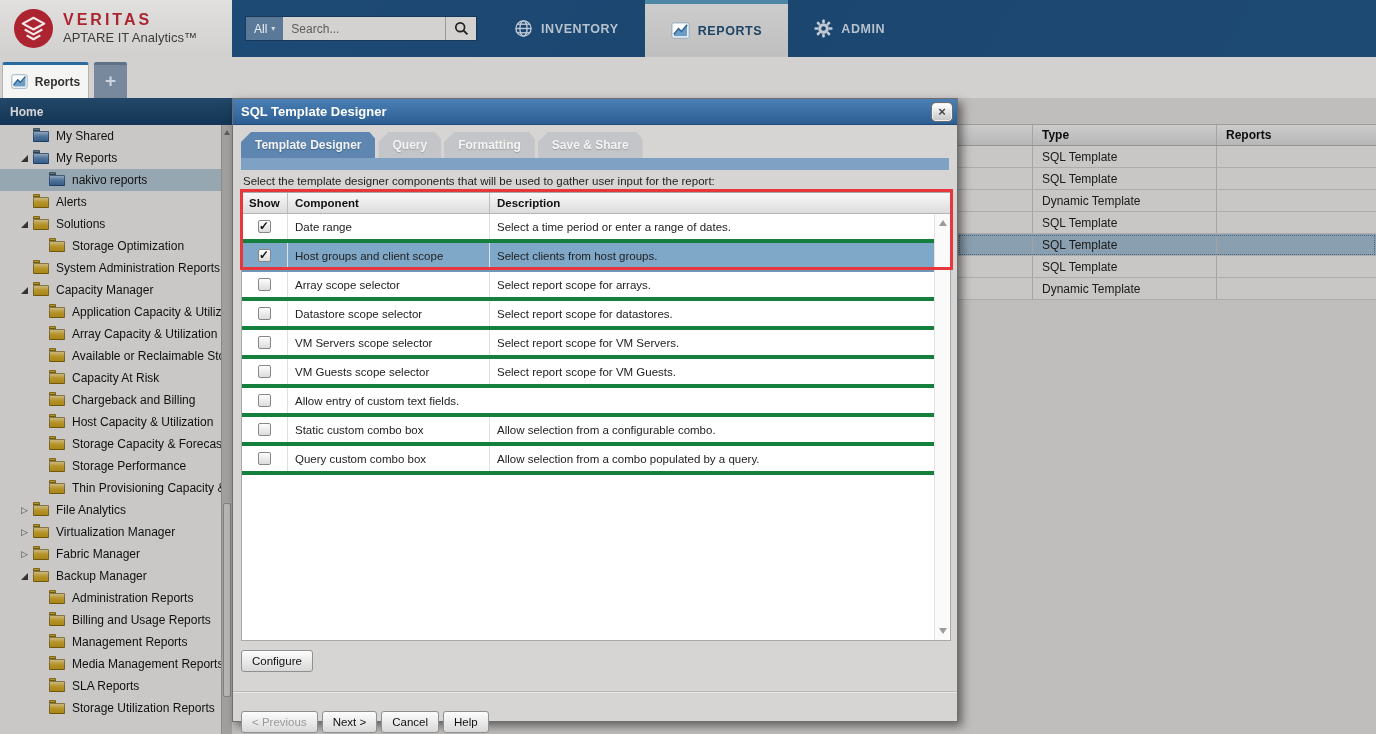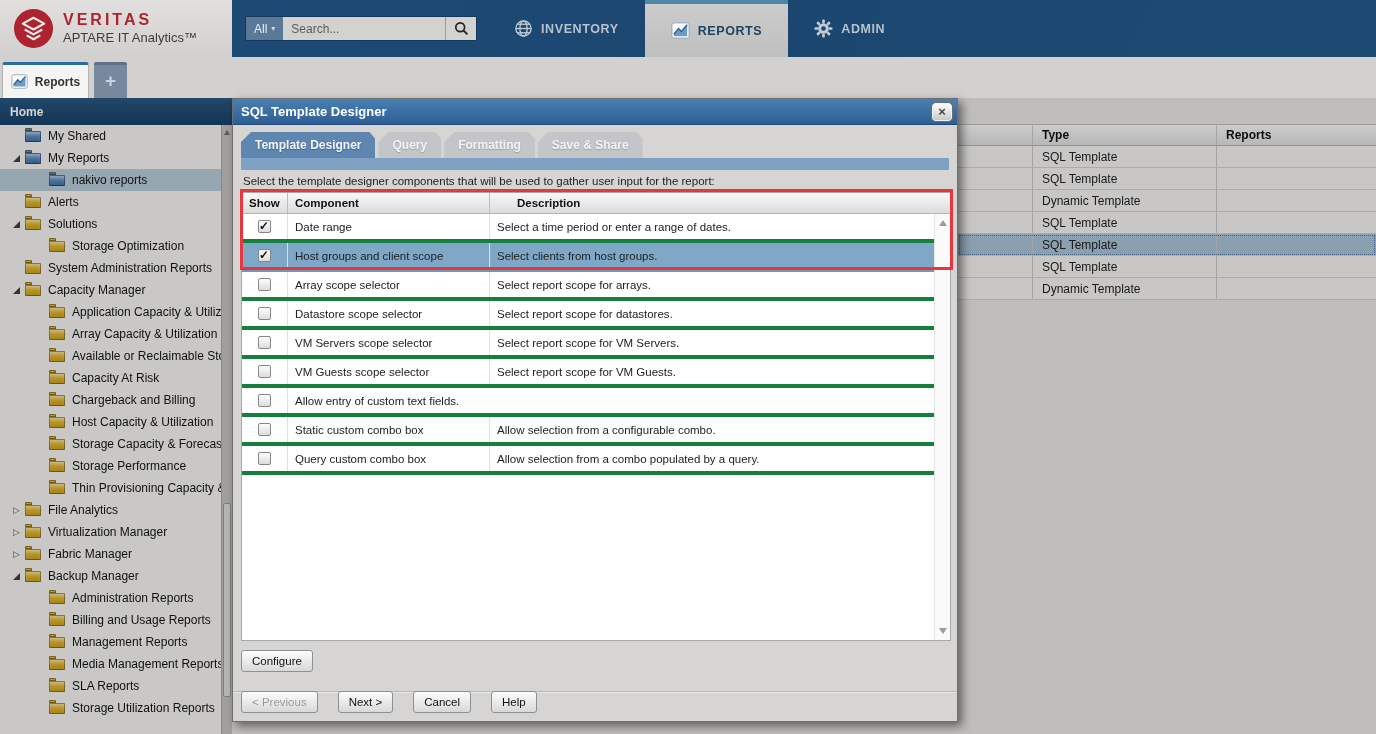--- a/index.html
+++ b/index.html
@@ -44,21 +44,21 @@
   .ws-add { position:absolute; left:94px; top:5px; width:33px; height:36px;
             background:#78899e; border-top:3px solid #5f7288; border-radius:2px 2px 0 0;
             color:#ccd5de; font-size:19px; font-weight:bold; text-align:center; line-height:32px; cursor:pointer; }
 
   
   .sidebar { position:absolute; left:0; top:98px; width:232px; height:636px; background:#f2f1f0; }
   .side-header { height:27px; background:linear-gradient(#2a577e,#173f67); color:#fff;
                  font-size:12px; font-weight:bold; padding:7px 0 0 10px; }
   .tree { position:absolute; left:0; top:27px; right:11px; bottom:0; overflow:hidden; }
   .tree-item { height:22px; display:flex; align-items:center; font-size:12px; color:#141414;
-               white-space:nowrap; cursor:pointer; padding-left:10px; }
+               white-space:nowrap; cursor:pointer; padding-left:18px; }
   .tree-item.lvl2 { padding-left:34px; }
   .tree-item.sel { background:#b6c9d7; }
   .arrow { width:13px; flex:0 0 13px; display:flex; align-items:center; justify-content:center;
            font-size:9px; color:#555; }
   .arrow.exp::before { content:""; width:0; height:0; border-left:7px solid transparent;
                        border-bottom:7px solid #3f3f3f; }
   .folder { width:16px; height:11px; flex:0 0 16px; border-radius:1px; position:relative;
             margin:0 7px 0 2px; box-shadow:inset 0 0 0 1px rgba(60,45,0,.45), inset 0 3px 3px rgba(255,255,255,.45); }
   .folder::before { content:""; position:absolute; top:-3px; left:0; width:7px; height:3px;
                     border-radius:1px 1px 0 0; background:inherit; box-shadow:inset 0 0 0 1px rgba(60,45,0,.45); }
@@ -104,21 +104,21 @@
   .dlg-strip { position:absolute; left:8px; top:59px; right:8px; height:12px; background:#7ea1c4; }
   .dlg-instruction { position:absolute; left:10px; top:76px; font-size:11.5px; color:#1e1e1e; }
 
   .dlg-table { position:absolute; left:8px; top:93px; width:710px; height:449px; background:#fff;
                border:1px solid #a8a8a8; }
   .thead { display:flex; height:21px; background:linear-gradient(#f8f8f8,#dcdcdc);
            border-bottom:1px solid #b5b5b5; font-size:11.5px; font-weight:bold; color:#111; }
   .thead > div { display:flex; align-items:center; padding-left:7px; border-right:1px solid #bdbdbd; }
   .h-show { width:46px; flex:0 0 46px; }
   .h-comp { width:202px; flex:0 0 202px; }
-  .h-desc { flex:1; border-right:none !important;margin-left:20px; }
+  .h-desc { flex:1; border-right:none !important; }
   .tbody { position:absolute; left:0; top:21px; right:16px; bottom:0; }
   .trow { display:flex; height:29px; border-bottom:4px solid #15803d; background:#fff;
           font-size:11.5px; color:#222; cursor:pointer; }
   .trow.sel { background:#7fa7c7; border-bottom-color:#6f97b7; }
   .c-show { width:46px; flex:0 0 46px; display:flex; align-items:center; justify-content:center;
             border-right:1px solid #e0e0e0; }
   .c-comp { width:202px; flex:0 0 202px; display:flex; align-items:center; padding-left:7px;
             border-right:1px solid #e0e0e0; }
   .c-desc { flex:1; display:flex; align-items:center; padding-left:7px; }
   .cb { width:13px; height:13px; background:linear-gradient(#fdfdfd,#dcdcdc); border:1px solid #878787;
@@ -137,21 +137,21 @@
   .annotation { position:absolute; left:7px; top:90px; width:713px; height:81px;
                 border:3px solid #e8363d; z-index:10; pointer-events:none; }
 
   .btn { display:inline-block; background:linear-gradient(#fdfdfd,#d8d8d8); border:1px solid #909090;
          border-radius:3px; font-size:11.5px; color:#111; padding:4px 10px; cursor:pointer;
          font-family:"Liberation Sans",sans-serif; }
   .btn.disabled { color:#9a9a9a; cursor:default; }
   .configure { position:absolute; left:8px; top:551px; }
   .dlg-sep { position:absolute; left:0; right:0; top:592px; height:2px;
              border-top:1px solid #b9b9b9; border-bottom:1px solid #e8e8e7; }
-  .dlg-footer { position:absolute; left:8px; top:592px; display:flex; gap:20px; }
+  .dlg-footer { position:absolute; left:8px; top:612px; display:flex; gap:4px; }
 </style>
 </head>
 <body>
 
 <div id="app">
 
   <div class="topnav">
     <div class="logo-area">
       <svg class="logo-circle" viewBox="0 0 42 42">
         <circle cx="21" cy="21" r="20" fill="#ab2430"></circle>

